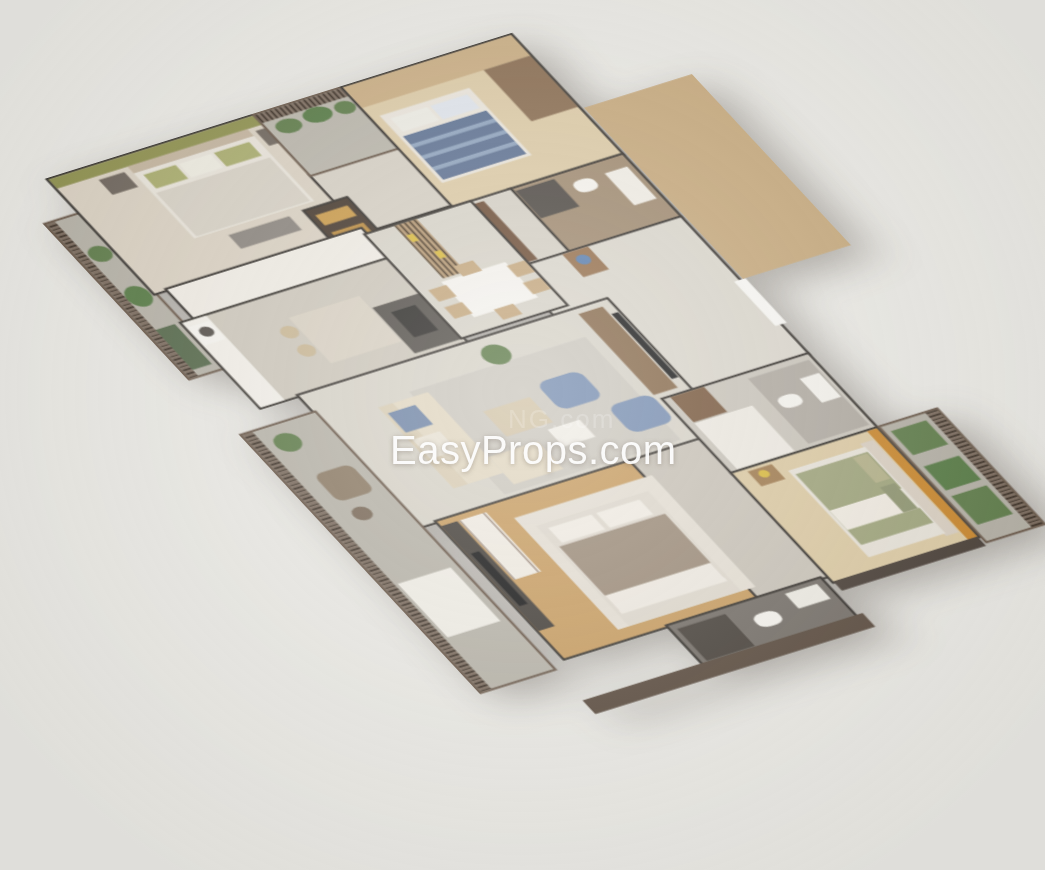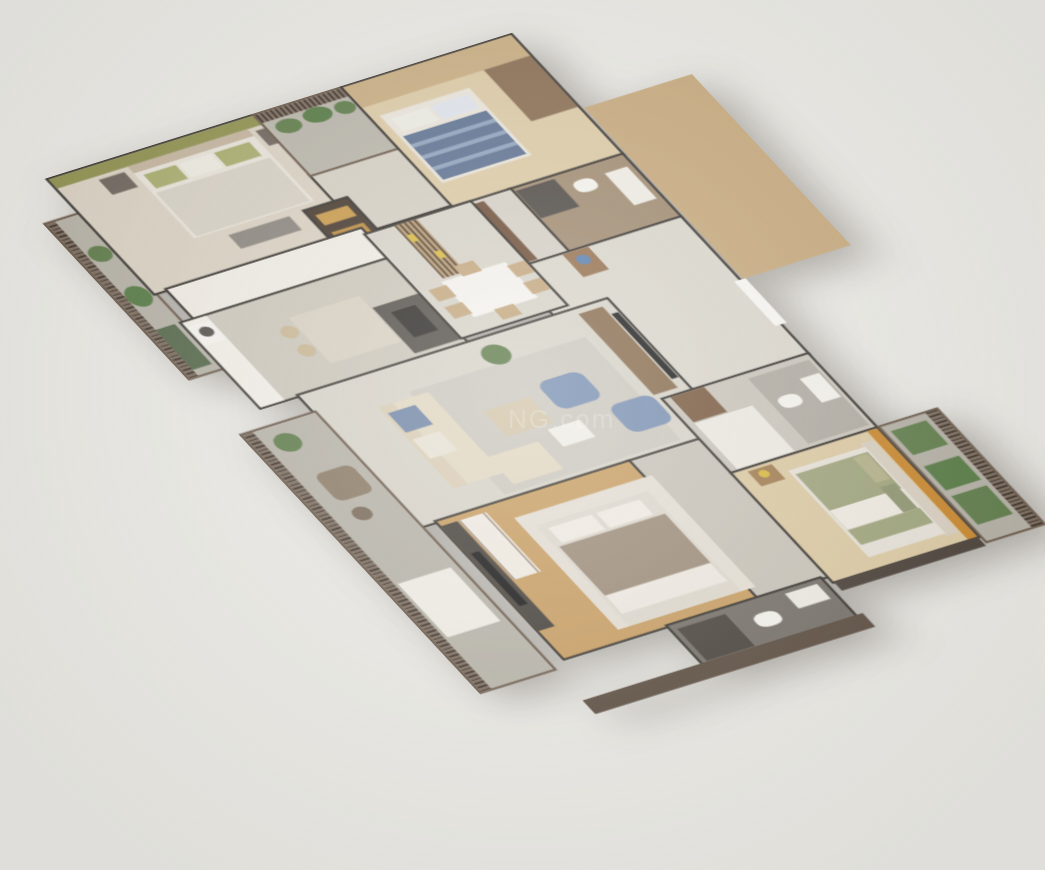--- a/index.html
+++ b/index.html
@@ -164,13 +164,14 @@
         <div class="it slats-h" style="left: 56px; top: 0px; width: 14px; height: 200px; background-color: rgb(107, 90, 75);"></div>
         <div class="it" style="left: 6px; top: 10px; width: 44px; height: 42px; background-color: rgb(95, 124, 74);"></div>
         <div class="it" style="left: 6px; top: 72px; width: 44px; height: 42px; background-color: rgb(87, 122, 69);"></div>
         <div class="it" style="left: 6px; top: 124px; width: 44px; height: 50px; background-color: rgb(95, 124, 74);"></div>
       </div>
       <div class="room slats-v" style="left: 90px; top: 935px; width: 350px; height: 24px; background: rgb(92, 77, 64); box-shadow: none;"></div>
       <div class="room" style="left: 440px; top: 880px; width: 180px; height: 16px; background: rgb(74, 64, 56); box-shadow: none;"></div>
     </div>
   <div class="stage-vignette"></div>
   <div class="watermark-faint">NG.com</div>
+  <div class="watermark">EasyProps.com</div>
 </div>
 
 </body></html>

